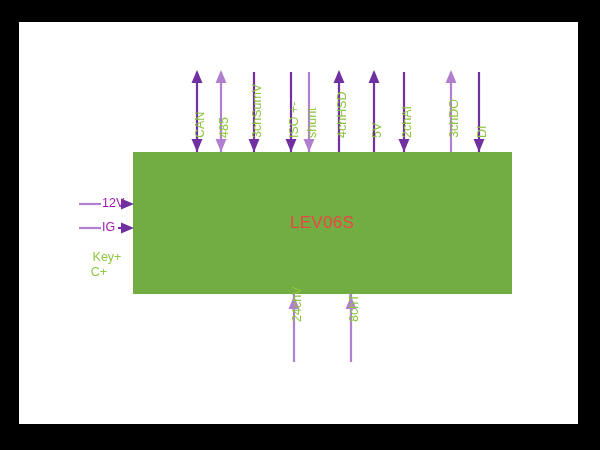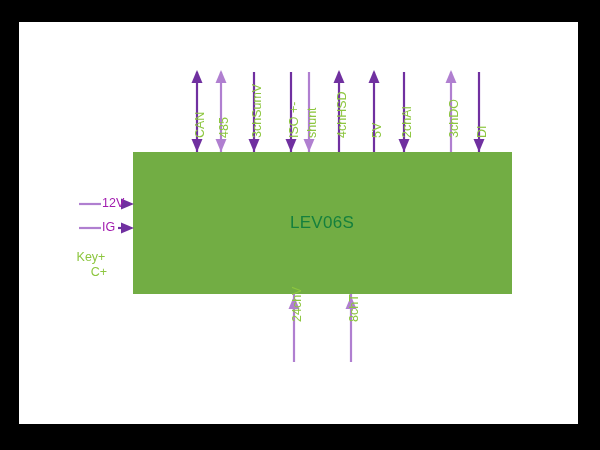--- a/index.html
+++ b/index.html
@@ -30,21 +30,21 @@
     width: 559px;
     height: 402px;
   }
   .unit-box {
     position: absolute;
     background: #72ad44;
     box-sizing: border-box;
   }
   .unit-label {
     position: absolute;
-    color: #15803d;
+    color: #ef4444;
     font-size: 17px;
     letter-spacing: 0.3px;
     white-space: nowrap;
     transform: translate(-50%, -50%);
   }
   .conn-label {
     position: absolute;
     color: #8dc63f;
     font-size: 12.5px;
     white-space: nowrap;
@@ -146,18 +146,18 @@
       <div id="bottom-labels">
           <div class="conn-label vert" style="left: 271px; top: 300px;">24chV</div>
           <div class="conn-label vert" style="left: 328px; top: 300px;">8chT</div>
         </div>
 
       <div id="left-labels">
           <div class="side-label" style="left: 83px; top: 174px;">12V</div>
           <div class="side-label" style="left: 83px; top: 198px;">IG</div>
         </div>
 
-      <div class="corner-label" style="left:72px; top:228px;">Key+</div>
+      <div class="corner-label" style="left:88px; top:228px;">Key+</div>
       <div class="corner-label" style="left:80px; top:243px;">C+</div>
 
     </div>
   </div>
 </div>
 
 </body></html>

